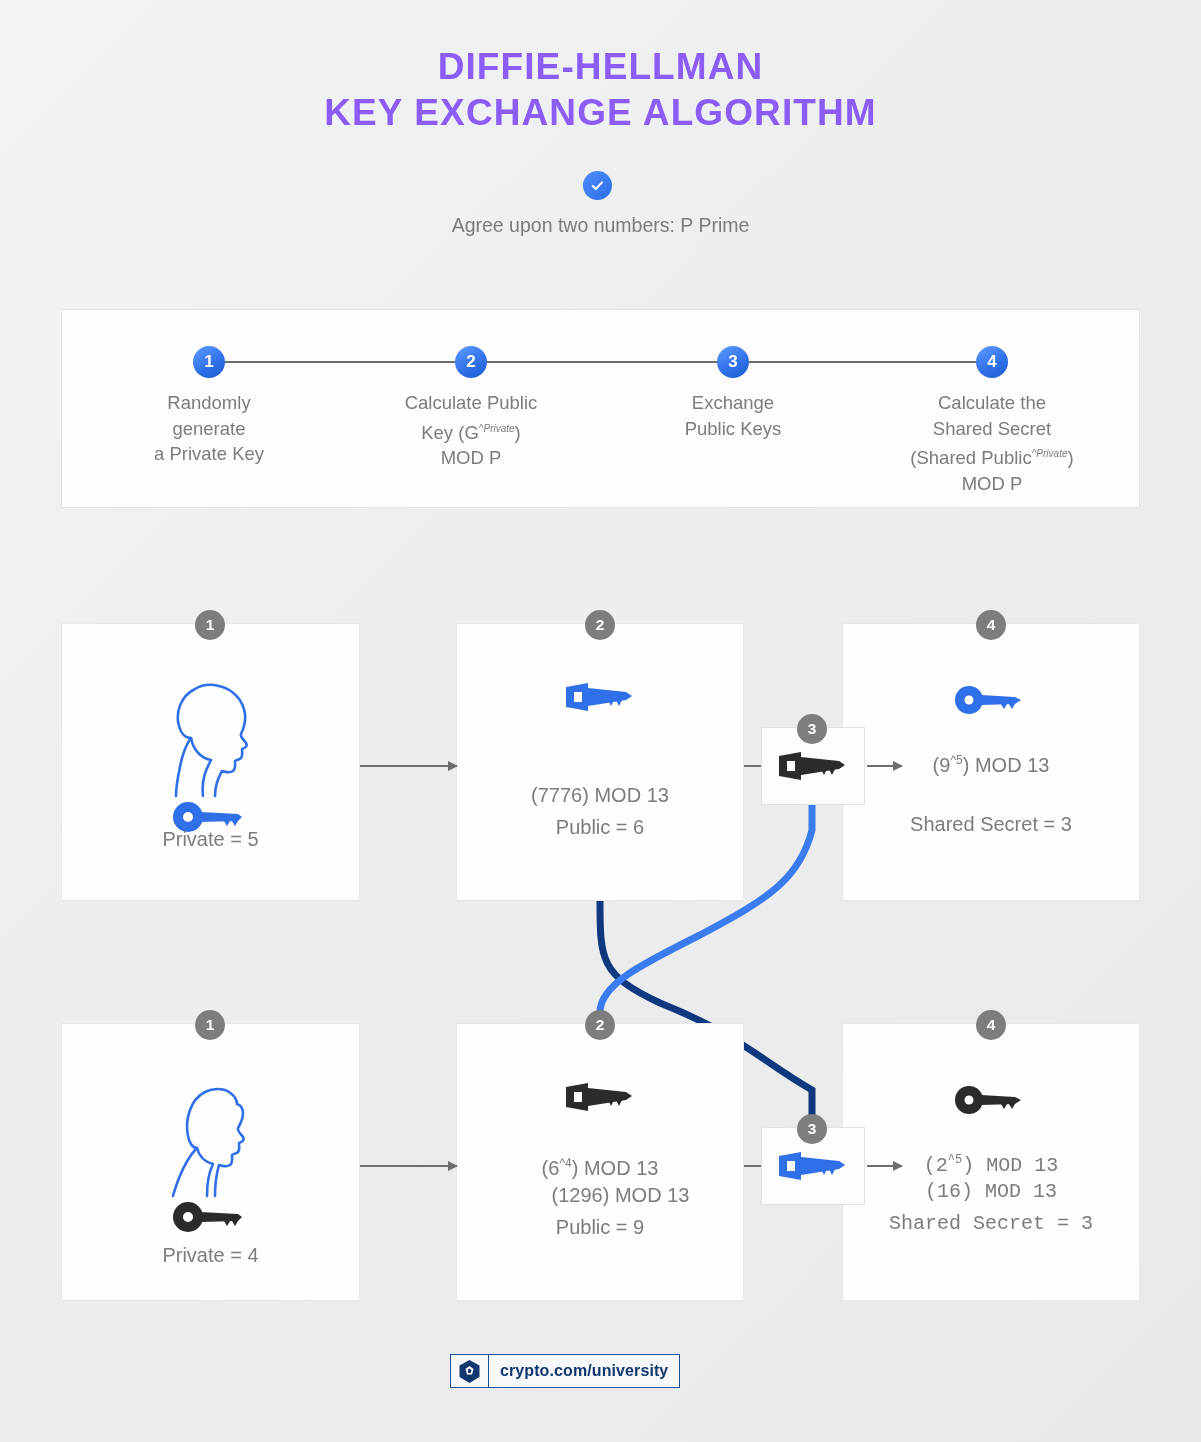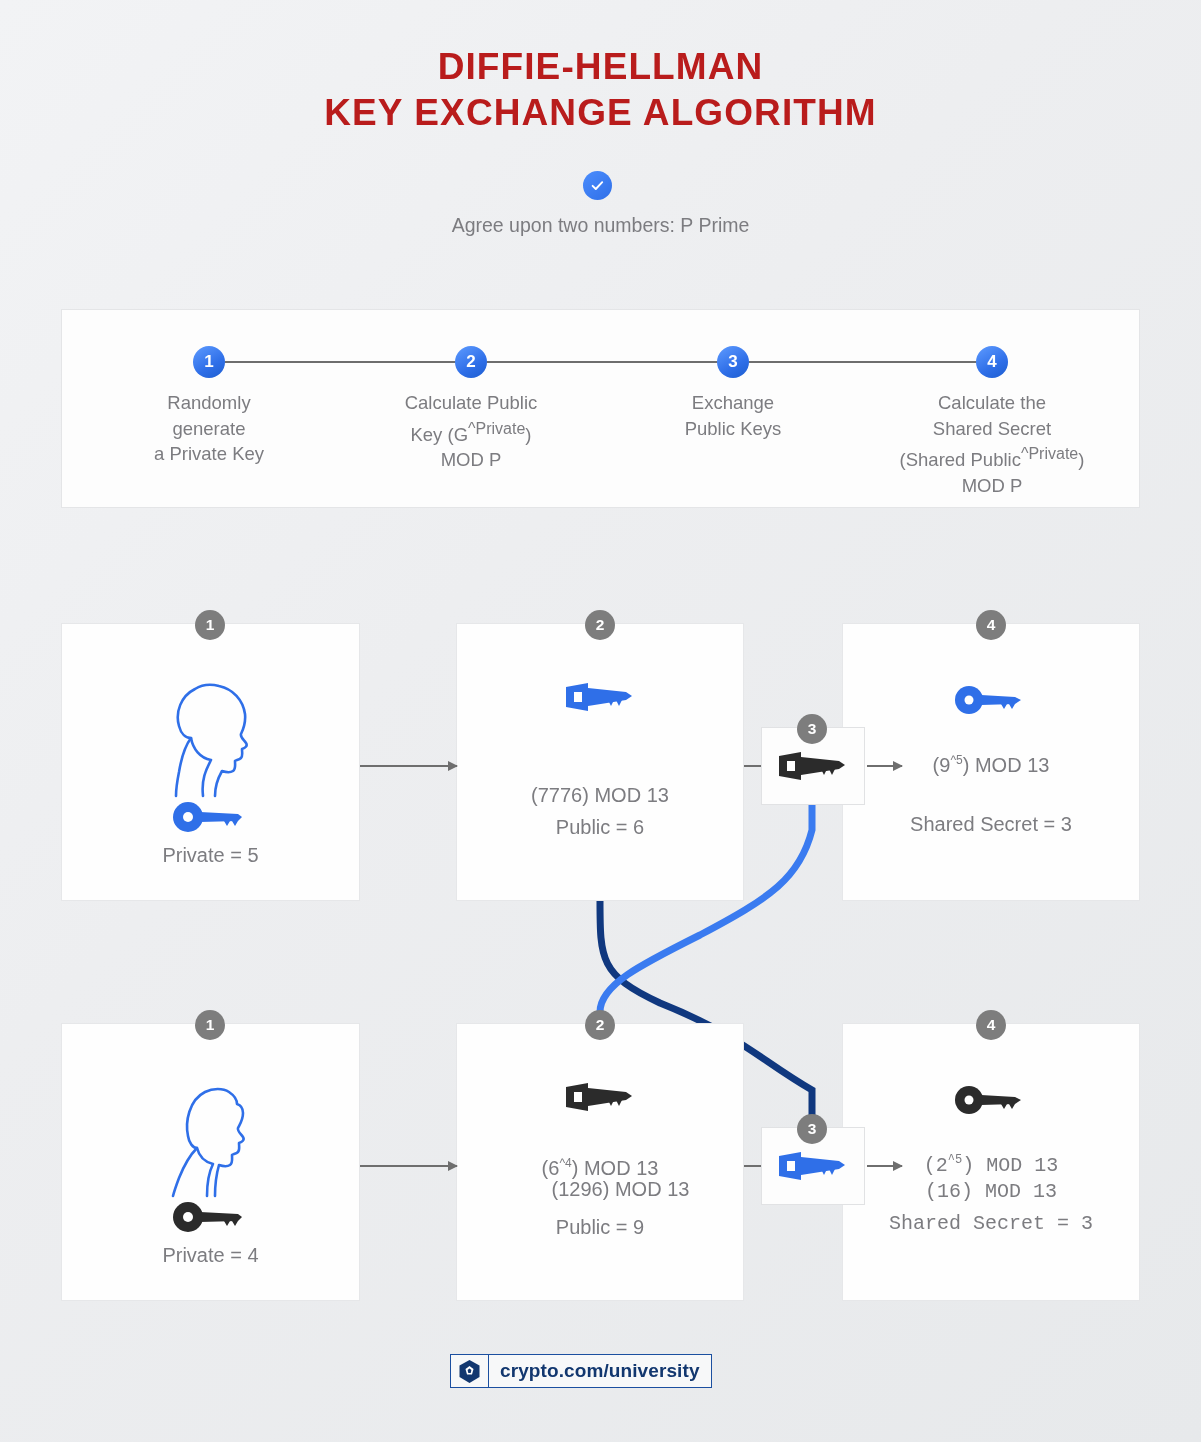--- a/index.html
+++ b/index.html
@@ -13,21 +13,21 @@
     color: #7a7a7a;
   }
 
   
   .title {
     position: absolute;
     top: 44px;
     left: 0;
     width: 1201px;
     text-align: center;
-    color: #b91c1c;
+    color: #8b5cf6;
     font-size: 37px;
     font-weight: bold;
     letter-spacing: 1.1px;
     line-height: 46px;
   }
 
   
   .check-badge {
     position: absolute;
     top: 171px;
@@ -87,21 +87,21 @@
   .step-label {
     position: absolute;
     top: 44px;
     left: -130px;
     width: 260px;
     text-align: center;
     font-size: 18.5px;
     line-height: 25.5px;
     color: #7c7c80;
   }
-  .step-label sup { font-size: 16px; }
+  .step-label sup { font-size: 10px; font-style: italic; }
   .proc-arrow {
     position: absolute;
     top: 51px;
     height: 2px;
     background: #6e6e6e;
     z-index: 1;
   }
   .proc-arrow::after {
     content: "";
     position: absolute;
@@ -197,21 +197,21 @@
     width: 38px;
     display: flex;
     align-items: center;
     justify-content: center;
     border-right: 1.5px solid #1b4fa0;
   }
   .footer-url {
     display: flex;
     align-items: center;
     padding: 0 11px;
-    font-size: 19px;
+    font-size: 16px;
     font-weight: bold;
     color: #12376f;
     letter-spacing: 0.1px;
   }
 
   .key-svg { display: block; }
   .head-svg { display: block; }
 </style>
 </head>
 <body>
@@ -276,21 +276,21 @@
     <svg class="key-svg" width="78" height="30" viewBox="0 0 78 30" aria-hidden="true">
       <g fill="#2f6fe8">
         <circle cx="16" cy="15" r="15"></circle>
         <path d="M28,10 L66,12 L70,15 L66,19 L28,20 Z"></path>
         <path d="M52,19 L55,24 L58,19 Z"></path>
         <path d="M60,19 L63,24 L66,19 Z"></path>
       </g>
       <circle cx="16" cy="15" r="5" fill="#fefefe"></circle>
     </svg>
   </div>
-  <div class="card-text" style="top:215px;">Private = 5</div>
+  <div class="card-text" style="top:199px;">Private = 5</div>
 </div>
 <div class="card-badge" style="left:195px; top:610px;">1</div>
 
 <div class="gray-arrow" style="left:360px; top:765px; width:97px;"></div>
 
 <div class="card" style="left:456px; top:623px; width:288px; height:278px;">
   <div style="position:absolute; left:50%; top:55px; transform:translateX(-50%);">
     <svg class="key-svg" width="76" height="36" viewBox="0 0 76 36" aria-hidden="true">
       <g fill="#2f6fe8">
         <path d="M4,8 L26,4 L26,32 L4,28 Z"></path>
@@ -376,21 +376,21 @@
       <g fill="#2b2b2b">
         <path d="M4,8 L26,4 L26,32 L4,28 Z"></path>
         <path d="M26,9 L64,13 L70,17 L64,21 L26,27 Z"></path>
         <path d="M46,21 L49,27 L52,21 Z"></path>
         <path d="M54,21 L57,27 L60,21 Z"></path>
       </g>
       <rect x="12" y="13" width="8" height="10" fill="#fefefe"></rect>
     </svg>
   </div>
   <div class="card-text" style="top:123px;">(6<sup>^4</sup>) MOD 13</div>
-  <div class="card-text" style="top:149px;padding-left:41px;">(1296) MOD 13</div>
+  <div class="card-text" style="top:155px;padding-left:41px;">(1296) MOD 13</div>
   <div class="card-text" style="top:187px;">Public = 9</div>
 </div>
 <div class="card-badge" style="left:585px; top:1010px;">2</div>
 
 <div class="gray-arrow" style="left:744px; top:1165px; width:27px;"></div>
 
 <div class="exch-box" style="left:761px; top:1127px;">
   <div>
     <svg class="key-svg" width="76" height="36" viewBox="0 0 76 36" aria-hidden="true">
       <g fill="#2f6fe8">

